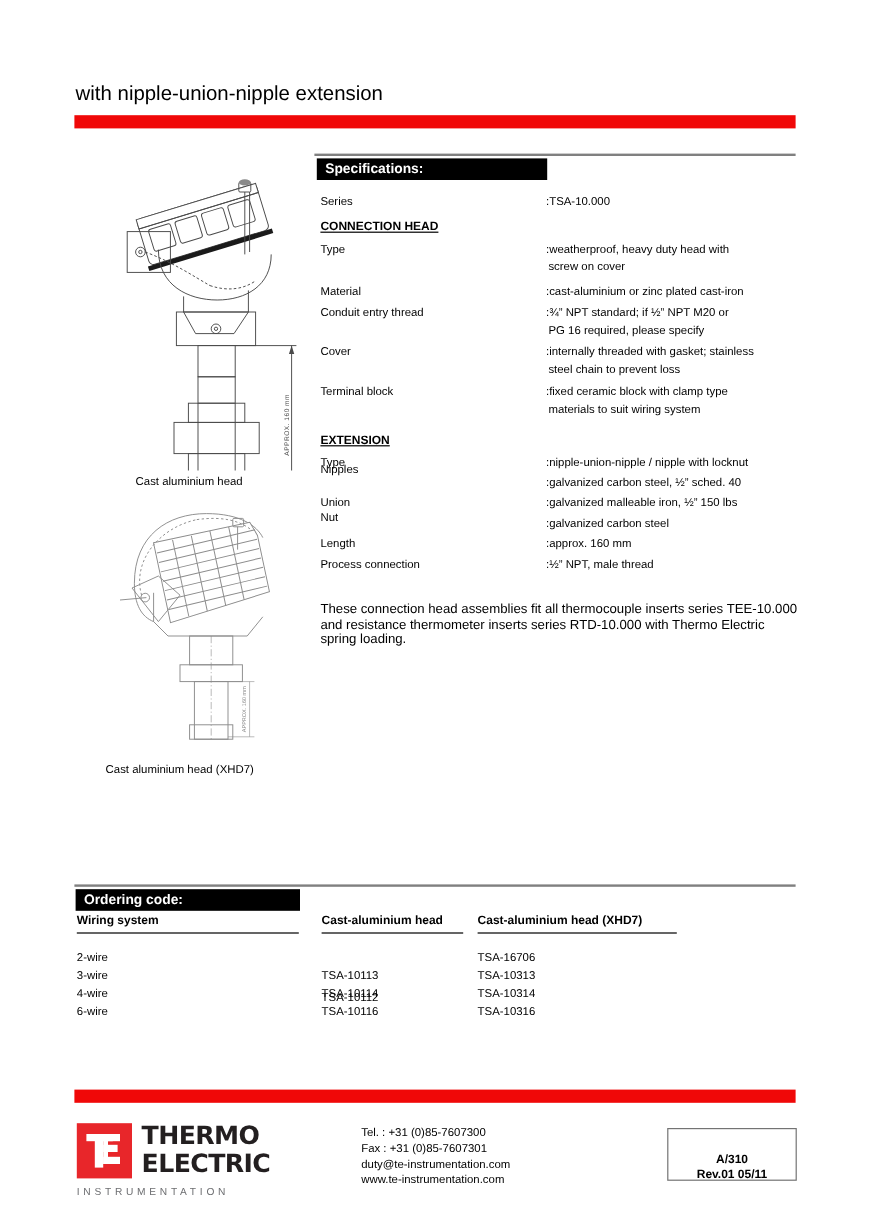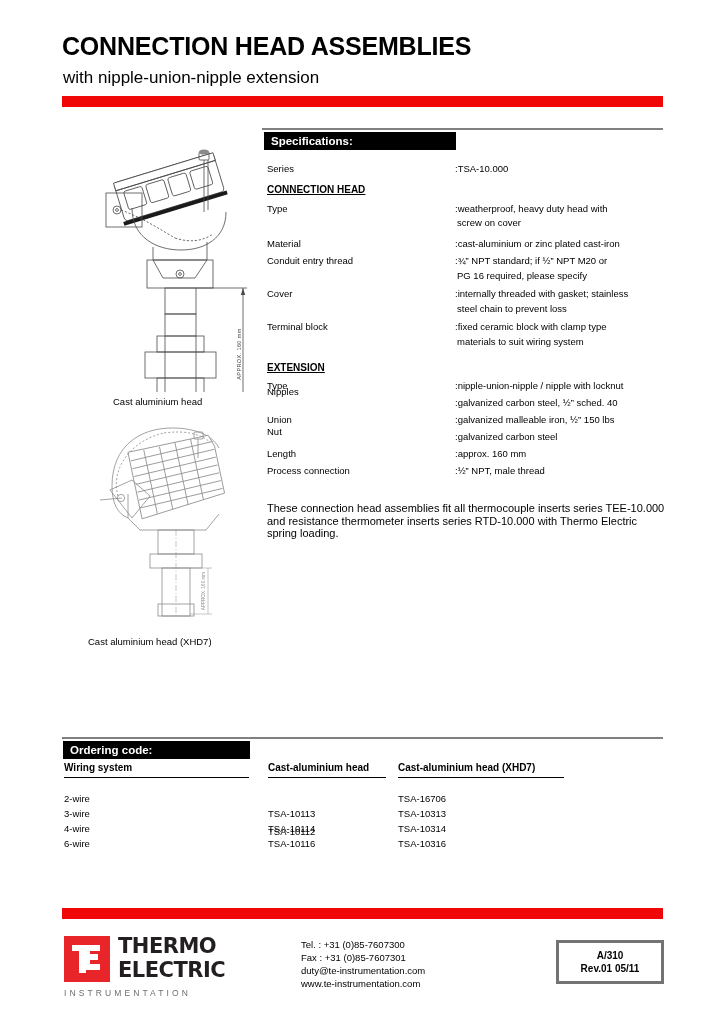--- a/index.html
+++ b/index.html
@@ -164,37 +164,36 @@
     font-size: 9.5px;
     line-height: 12.6px;
     white-space: nowrap;
   }
   .revbox {
     position: absolute;
     left: 556px;
     top: 940px;
     width: 108px;
     height: 44px;
-    border: 3px solid #737373;
+    border: 1px solid #737373;
     box-sizing: border-box;
     text-align: center;
     font-size: 10px;
     font-weight: bold;
     line-height: 13px;
-    padding-top: 6px;
+    padding-top: 19px;
     box-sizing: border-box;
   }
   .draw { position: absolute; }
 </style>
 </head>
 <body>
 
 <div class="page">
 
-  <div class="title">CONNECTION HEAD ASSEMBLIES</div>
   <div class="subtitle">with nipple-union-nipple extension</div>
   <div class="redbar-top"></div>
 
   <svg class="draw" style="left:95px; top:142px;" width="170" height="250" viewBox="0 0 170 250">
     <g fill="none" stroke="#4a4a4a" stroke-width="0.8">
 
       <g transform="rotate(-17 72 52)">
         <rect x="24" y="26" width="104" height="40" rx="4" fill="#ffffff"></rect>
         <rect x="24" y="26" width="104" height="8" fill="#ffffff"></rect>
         <rect x="31" y="37" width="19" height="19" rx="2"></rect>

